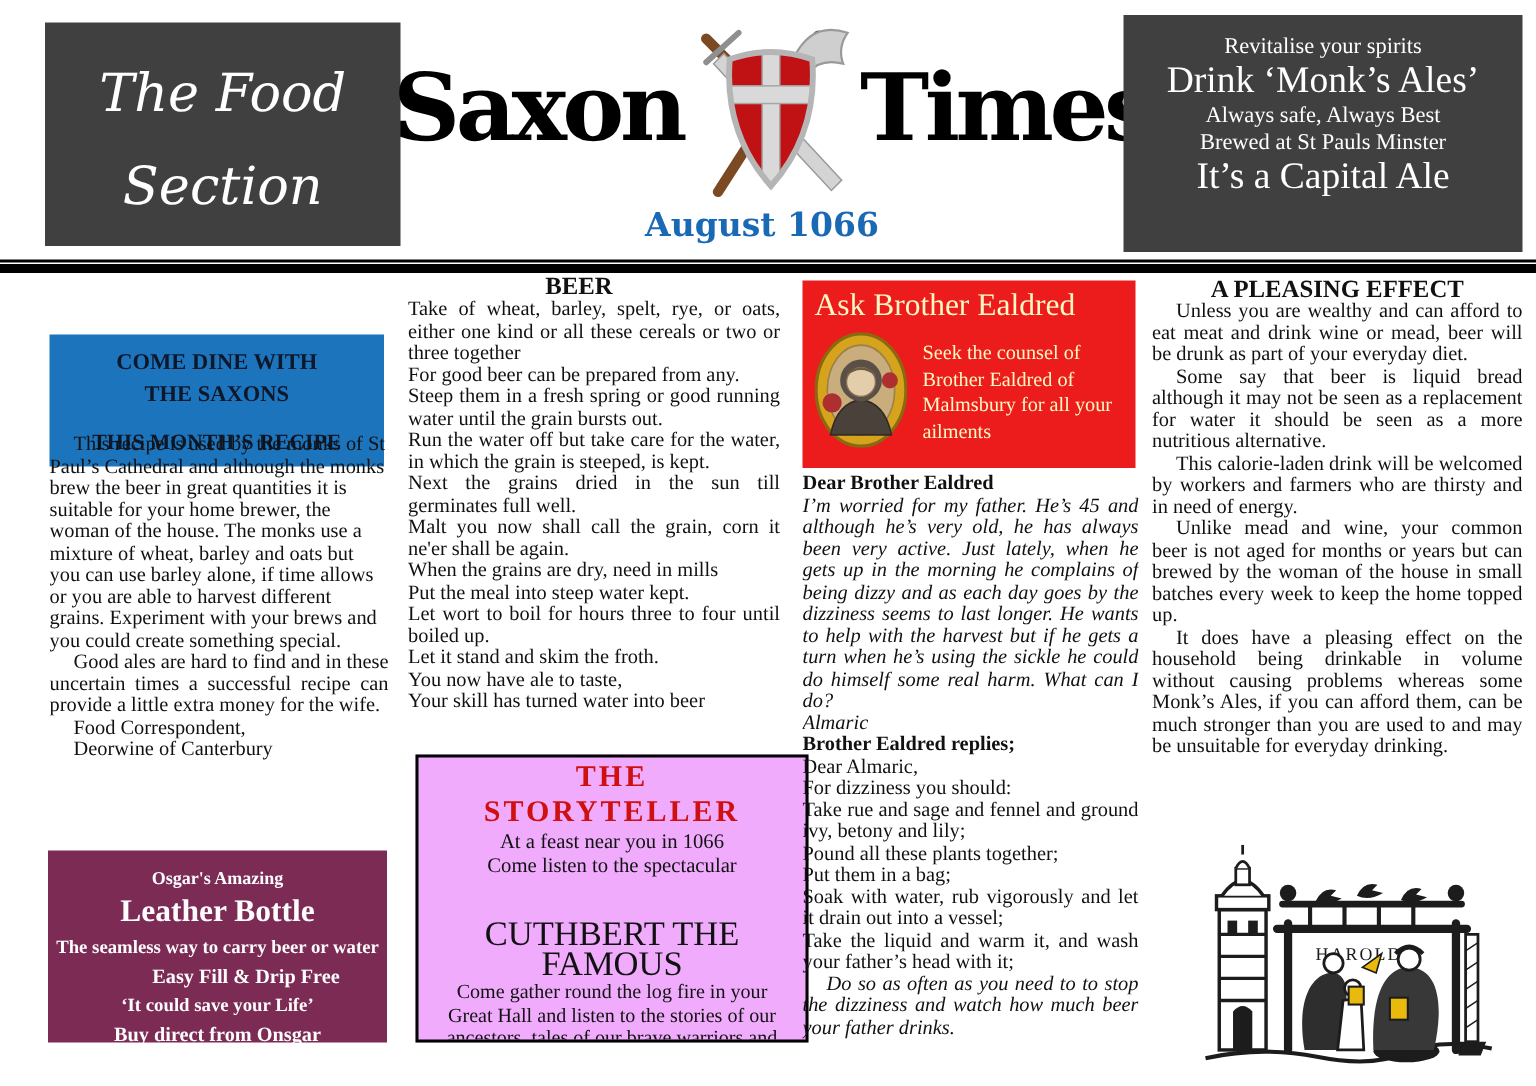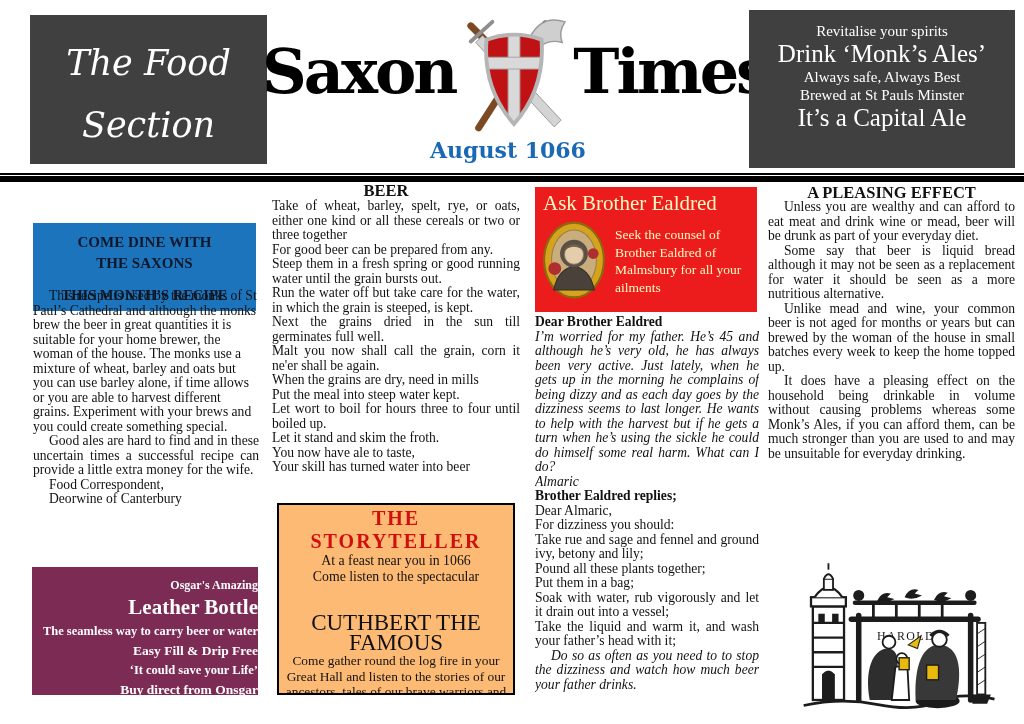--- a/index.html
+++ b/index.html
@@ -36,33 +36,33 @@
   .ind{text-indent:16px;}
   .col-head{font-weight:bold;font-size:16.5px;text-align:center;}
 
   
   .dine-box{left:33px;top:187px;width:223px;height:88px;background:#1c75bc;color:#0f172a;
     text-align:center;font-weight:bold;margin-top:36px;}
   .dine-box .t{font-size:15px;line-height:21px;padding-top:9px;}
   .dine-box .st{font-size:14.5px;margin-top:13px;}
   .col1-text{left:33px;top:289px;width:226px;height:270px;overflow:hidden;}
   .bottle-ad{left:32px;top:567px;width:226px;height:128px;background:#7c2b55;color:#fdfdfd;
-    text-align:right;font-weight:bold;}
+    text-align:center;font-weight:bold;}
   .bottle-ad .l1{font-size:12px;padding-top:11px;}
   .bottle-ad .l2{font-size:21px;line-height:24px;margin-top:2px;}
   .bottle-ad .l3{font-size:12.5px;margin-top:5px;}
   .bottle-ad .l4{font-size:13.5px;margin-top:4px;margin-left:38px;}
   .bottle-ad .l5{font-size:12.5px;margin-top:4px;}
   .bottle-ad .l6{font-size:13.5px;margin-top:4px;}
 
   
   .beer-head{left:272px;top:181px;width:228px;}
   .col2-text{left:272px;top:199px;width:248px;height:295px;overflow:hidden;}
-  .story-box{left:277px;top:503px;width:226px;height:184px;background:#fdba74;
-    border:2px solid #000;text-align:center;padding:2px 4px;overflow:hidden;}
+  .story-box{left:277px;top:503px;width:226px;height:184px;background:#f0abfc;
+    border:2px solid #000;text-align:center;padding:2px 16px;overflow:hidden;}
   .story-title{color:#cf1010;font-weight:bold;font-size:20px;letter-spacing:2px;line-height:23px;}
   .story-line{font-size:13.8px;line-height:16px;}
   .story-name{font-weight:normal;font-size:23px;line-height:20px;margin-top:28px;}
   .story-body{font-size:13.4px;line-height:15.6px;margin:0;}
 
   
   .ask-box{left:535px;top:187px;width:222px;height:125px;background:#ed1c1c;color:#fef9c3;
     padding:4px 8px;box-sizing:border-box;overflow:hidden;}
   .ask-title{font-size:21px;line-height:25px;}
   .ask-row{display:flex;margin-top:3px;}
@@ -206,20 +206,21 @@
         <p class="jt">Soak with water, rub vigorously and let it drain out into a vessel;</p>
         <p class="jt">Take the liquid and warm it, and wash your father’s head with it;</p>
       </div>
     <p class="reply-footer jt ind">Do so as often as you need to to stop the dizziness and watch how much beer your father drinks.</p>
   </div>
 
   <div class="abs col-head pleasing-head">A PLEASING EFFECT</div>
   <div class="abs col4-text body-txt">
     <p class="jt ind">Unless you are wealthy and can afford to eat meat and drink wine or mead, beer will be drunk as part of your everyday diet.</p>
     <p class="jt ind">Some say that beer is liquid bread although it may not be seen as a replacement for water it should be seen as a more nutritious alternative.</p>
+    <p class="jt ind">This calorie-laden drink will be welcomed by workers and farmers who are thirsty and in need of energy.</p>
     <p class="jt ind">Unlike mead and wine, your common beer is not aged for months or years but can brewed by the woman of the house in small batches every week to keep the home topped up.</p>
     <p class="jt ind">It does have a pleasing effect on the household being drinkable in volume without causing problems whereas some Monk’s Ales, if you can afford them, can be much stronger than you are used to and may be unsuitable for everyday drinking.</p>
   </div>
 
   <div class="abs woodcut">
     <svg width="200" height="178" viewBox="0 0 218 178">
       <g stroke="#1c1c1c" fill="none" stroke-width="2.5">
         <path d="M4,168 Q45,159 85,167 T150,164 T212,161" stroke-width="3"></path>
         <rect x="14" y="60" width="34" height="102" fill="#fff"></rect>
         <line x1="14" y1="78" x2="48" y2="78"></line>

